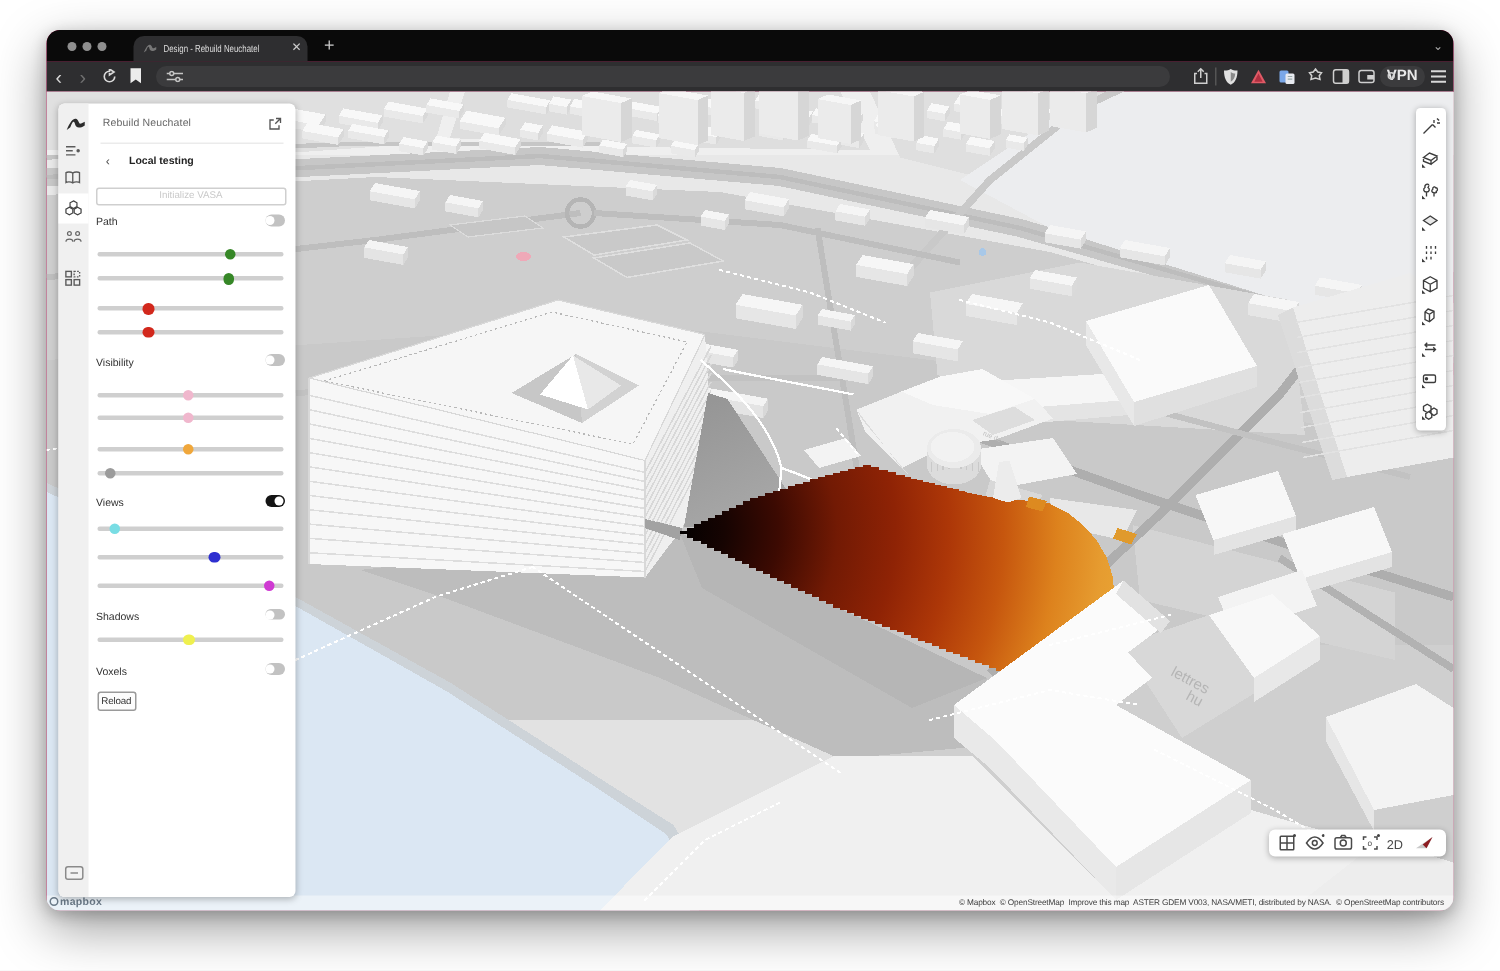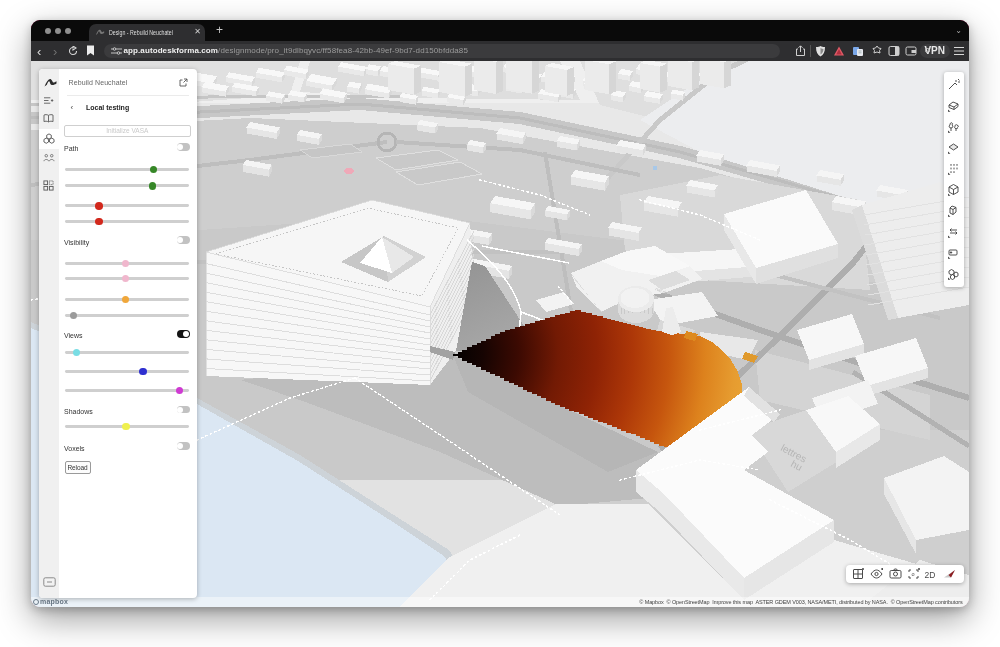--- a/index.html
+++ b/index.html
@@ -44,21 +44,21 @@
 .tgl i { position:absolute; left:0.8px; top:0.75px; width:6px; height:6px; border-radius:50%; background:#fff; display:block; }
 .tgl.on { background:#141414; }
 .tgl.on i { left:auto; right:0.8px; }
 .track { position:absolute; left:6.5px; width:123.5px; height:2.8px; border-radius:1.4px; background:#cfcfcf; }
 .knob { position:absolute; width:7.6px; height:7.6px; border-radius:50%; }
 #reload { position:absolute; left:6px; top:392px; width:26px; height:12.5px; border:1px solid #9a9a9a; border-radius:2px;
   font-size:6.5px; color:#333; text-align:center; line-height:11.5px; background:#fcfcfc; letter-spacing:-0.1px; }
 #rtool { position:absolute; left:913px; top:10.5px; width:19.5px; height:215.5px; background:#fff; border-radius:3px;
   box-shadow:0 1px 4px rgba(0,0,0,0.3); }
 .ri { position:absolute; left:3px; }
-#btool { position:absolute; left:814.5px; top:504px; width:118.5px; height:18px; background:#fff; border-radius:4px;
+#btool { position:absolute; left:814.5px; top:492px; width:118.5px; height:18px; background:#fff; border-radius:4px;
   box-shadow:0 1px 4px rgba(0,0,0,0.3); }
 .bi { position:absolute; top:3px; }
 </style></head>
 <body>
 <div id="win">
   <div id="tabbar">
     <div class="tl" style="left:13.5px"></div>
       <div class="tl" style="left:23.5px"></div>
       <div class="tl" style="left:33.5px"></div>
     <div id="tab">
@@ -82,21 +82,20 @@
       </svg>
     <div id="urlbar">
       <svg class="tune" width="11" height="8" viewBox="0 0 11 8">
           <g stroke="#c4c4c4" stroke-width="1" fill="none">
             <line x1="0" y1="2" x2="11" y2="2"></line>
             <line x1="0" y1="6" x2="11" y2="6"></line>
             <circle cx="3.5" cy="2" r="1.3" fill="#3b3b3d"></circle>
             <circle cx="7.5" cy="6" r="1.3" fill="#3b3b3d"></circle>
           </g>
         </svg>
-      <div class="txt">app.autodeskforma.com<span>/designmode/pro_it9dlbqyvc/ff58fea8-42bb-49ef-9bd7-dd150bfdda85</span></div>
     </div>
 
 <svg class="ci" style="left:764px" width="11" height="12" viewBox="0 0 11 12">
         <g stroke="#cfcfcf" stroke-width="1" fill="none">
           <path d="M3,4 L1.5,4 L1.5,10.5 L9.5,10.5 L9.5,4 L8,4"></path>
           <line x1="5.5" y1="1" x2="5.5" y2="7"></line>
           <path d="M3.5,2.8 L5.5,0.8 L7.5,2.8"></path>
         </g>
       </svg>
 <div style="position:absolute;left:779px;top:4px;width:1px;height:12px;background:#555"></div>

